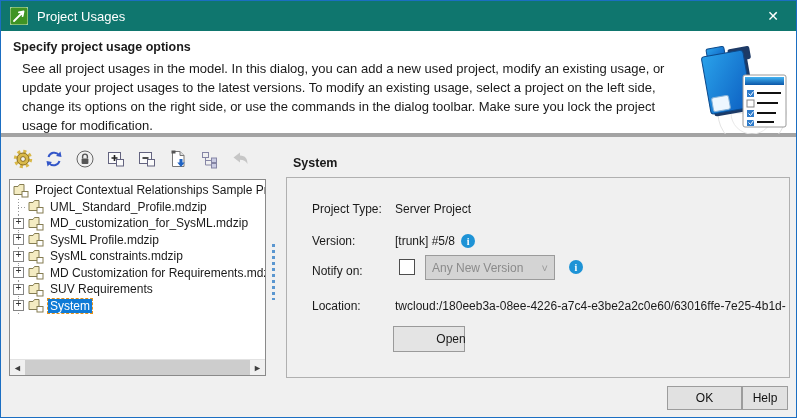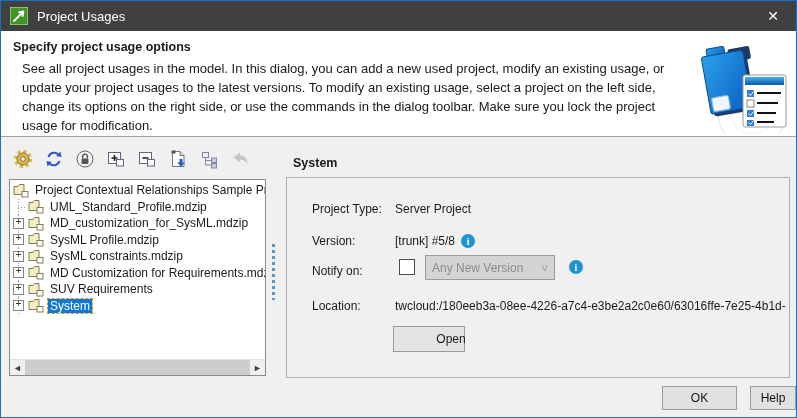--- a/index.html
+++ b/index.html
@@ -3,29 +3,29 @@
 <meta charset="utf-8">
 <style>
   html,body{margin:0;padding:0;background:#c6c6c6;}
   *{box-sizing:border-box;}
   .dialog{
     position:relative;width:797px;height:418px;
     font-family:"Liberation Sans",sans-serif;font-size:12px;color:#1a1a1a;
     background:#f0f0f0;border:1px solid #1b6ec2;overflow:hidden;
   }
   
-  .titlebar{position:absolute;top:0;left:0;right:0;height:30px;background:#404040;
+  .titlebar{position:absolute;top:0;left:0;right:0;height:30px;background:#0f766e;
     display:flex;align-items:center;color:#fff;}
   .app-icon{width:18px;height:18px;margin-left:9px;flex:0 0 auto;}
   .title-text{margin-left:9px;font-size:13px;}
   .close-btn{margin-left:auto;width:46px;height:30px;display:flex;align-items:center;
     justify-content:center;font-size:14px;color:#fff;cursor:default;}
   
   .header{position:absolute;top:30px;left:0;right:0;height:106px;background:#fff;
-    border-bottom:1px solid #a3a3a3;}
+    border-bottom:4px solid #a3a3a3;}
   .header-title{position:absolute;left:12px;top:9px;font-weight:bold;font-size:12.5px;}
   .header-desc{position:absolute;left:21px;top:28px;width:656px;font-size:13px;
     line-height:19px;}
   .header-art{position:absolute;right:4px;top:2px;width:106px;height:101px;}
   
   .toolbar{position:absolute;left:10px;top:146px;display:flex;gap:7px;}
   .tool-btn{width:24px;height:24px;display:flex;align-items:center;justify-content:center;}
   
   .tree-panel{position:absolute;left:8px;top:178px;width:257px;height:197px;
     background:#fff;border:1px solid #8a8a8a;overflow:hidden;}
@@ -74,21 +74,21 @@
     background:#d4d4d4;border:1px solid #9b9b9b;display:flex;align-items:center;
     padding:10px 6px;color:#8b8b8b;font-size:12px;}
   .dropdown .chev{margin-left:auto;color:#9a9a9a;font-size:11px;}
   .notify-info{position:absolute;left:282px;top:82px;}
   .loc-value{max-width:392px;overflow:hidden;}
   .open-btn{position:absolute;left:106px;top:148px;width:72px;height:26px;
     background:#e4e4e4;border:1px solid #9a9a9a;font-size:12px;display:flex;
     align-items:center;justify-content:center;padding-left:44px;}
   
   .footer{position:absolute;left:0;right:0;top:377px;height:39px;display:flex;
-    justify-content:flex-end;align-items:center;gap:13px;}
+    justify-content:flex-end;align-items:center;padding-right:8px;}
   .btn{height:24px;background:#e1e1e1;border:1px solid #9c9c9c;font-size:12px;
     display:flex;align-items:center;justify-content:center;color:#111;}
   .btn-ok{width:75px;}
   .btn-cancel{width:75px;}
   .btn-help{width:46px;}
 </style>
 </head>
 <body>
 
 <div class="dialog">

